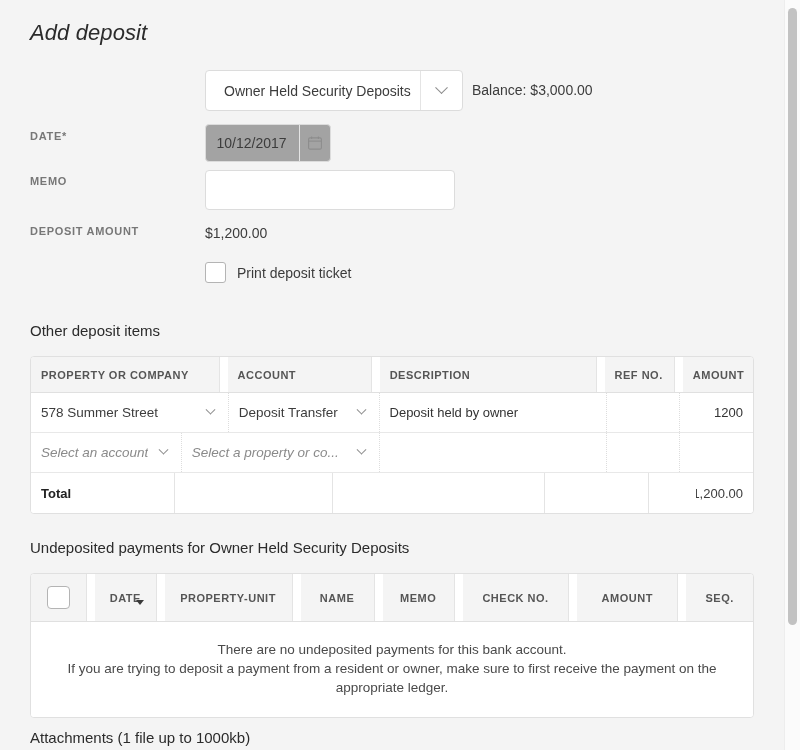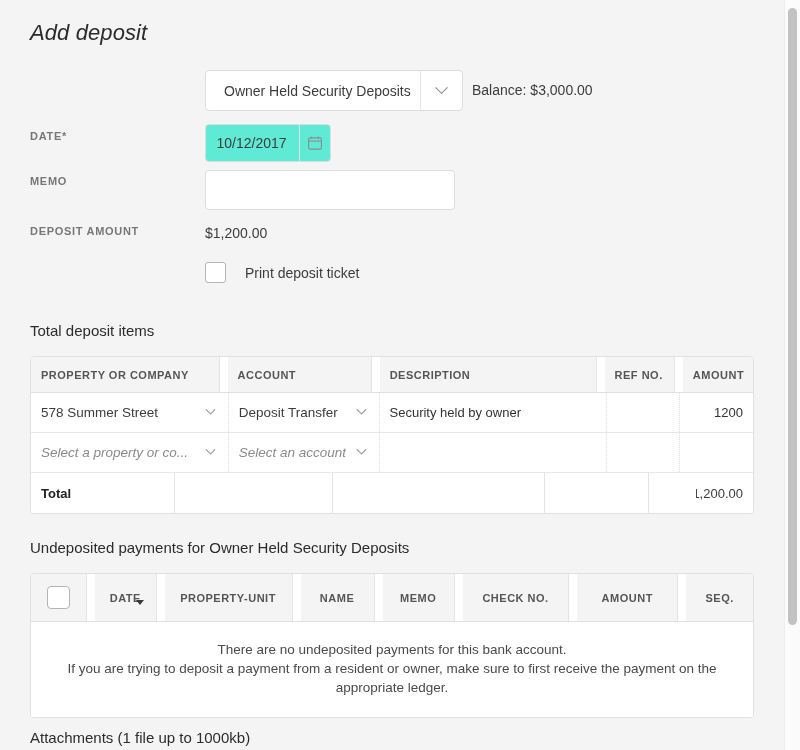--- a/index.html
+++ b/index.html
@@ -120,21 +120,21 @@
     color: #3c3c3c;
   }
 
   
   .date-wrap {
     position: absolute;
     left: 205px;
     top: 124px;
     width: 126px;
     height: 38px;
-    background: #5eead4;
+    background: #a3a3a3;
     border: 1px solid #dcdcdc;
     border-radius: 4px;
     display: flex;
     align-items: stretch;
   }
   .date-value {
     flex: 1;
     display: flex;
     align-items: center;
     justify-content: center;
@@ -175,21 +175,21 @@
     color: #3c3c3c;
   }
 
   
   .cb-row {
     position: absolute;
     left: 205px;
     top: 262px;
     display: flex;
     align-items: center;
-    gap: 19px;
+    gap: 11px;
   }
   .cbox {
     width: 21px; height: 21px;
     background: #ffffff;
     border: 1px solid #b4b4b4;
     border-radius: 3px;
   }
   .cb-label { font-size: 14px; color: #3c3c3c; }
 
   
@@ -385,21 +385,21 @@
   <input class="memo-input" type="text" value="" style="">
 
   <div class="form-label lbl-amount">DEPOSIT AMOUNT</div>
   <div class="amount-value">$1,200.00</div>
 
   <div class="cb-row">
     <span class="cbox"></span>
     <span class="cb-label">Print deposit ticket</span>
   </div>
 
-  <div class="section-title sec-other">Total deposit items</div>
+  <div class="section-title sec-other">Other deposit items</div>
 
   <div class="tbl tbl-other">
     <div class="trow thead">
       <div class="tcell c-prop">PROPERTY OR COMPANY</div>
       <div class="tcell c-acct">ACCOUNT</div>
       <div class="tcell c-desc">DESCRIPTION</div>
       <div class="tcell c-ref">REF NO.</div>
       <div class="tcell c-amt">AMOUNT</div>
     </div>
 
@@ -413,42 +413,42 @@
         </span>
       </div>
       <div class="tcell c-acct sep-dotted">
         <span class="cell-select">
           <span class="val">Deposit Transfer</span>
           <span class="cell-chev">
               <span class="chev"></span>
             </span>
         </span>
       </div>
-      <div class="tcell c-desc sep-dotted">Security held by owner</div>
+      <div class="tcell c-desc sep-dotted">Deposit held by owner</div>
       <div class="tcell c-ref sep-dotted"></div>
       <div class="tcell c-amt">1200</div>
     </div>
 
     <div class="trow tbody-row">
+      <div class="tcell c-acct sep-dotted">
+        <span class="cell-select">
+          <span class="val ph">Select an account</span>
+          <span class="cell-chev">
+              <span class="chev"></span>
+            </span>
+        </span>
+      </div>
       <div class="tcell c-prop sep-dotted">
         <span class="cell-select">
           <span class="val ph">Select a property or co...</span>
           <span class="cell-chev">
               <span class="chev"></span>
             </span>
         </span>
       </div>
-      <div class="tcell c-acct sep-dotted">
-        <span class="cell-select">
-          <span class="val ph">Select an account</span>
-          <span class="cell-chev">
-              <span class="chev"></span>
-            </span>
-        </span>
-      </div>
       <div class="tcell c-desc sep-dotted"></div>
       <div class="tcell c-ref sep-dotted"></div>
       <div class="tcell c-amt"></div>
     </div>
 
     <div class="trow tbody-row total-row">
       <div class="tcell c-prop">Total</div>
       <div class="tcell c-acct"></div>
       <div class="tcell c-desc"></div>
       <div class="tcell c-ref"></div>

